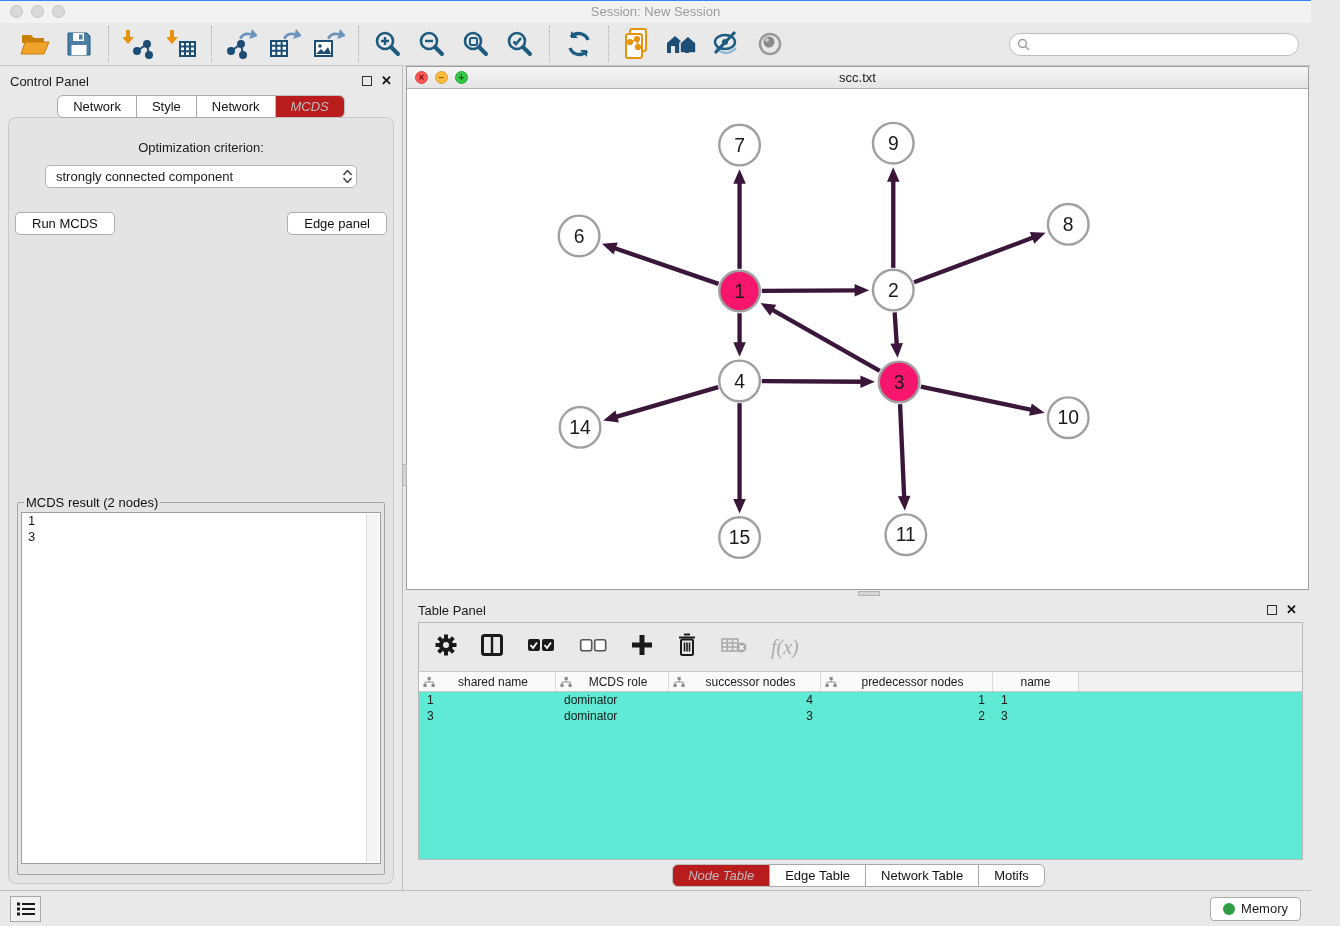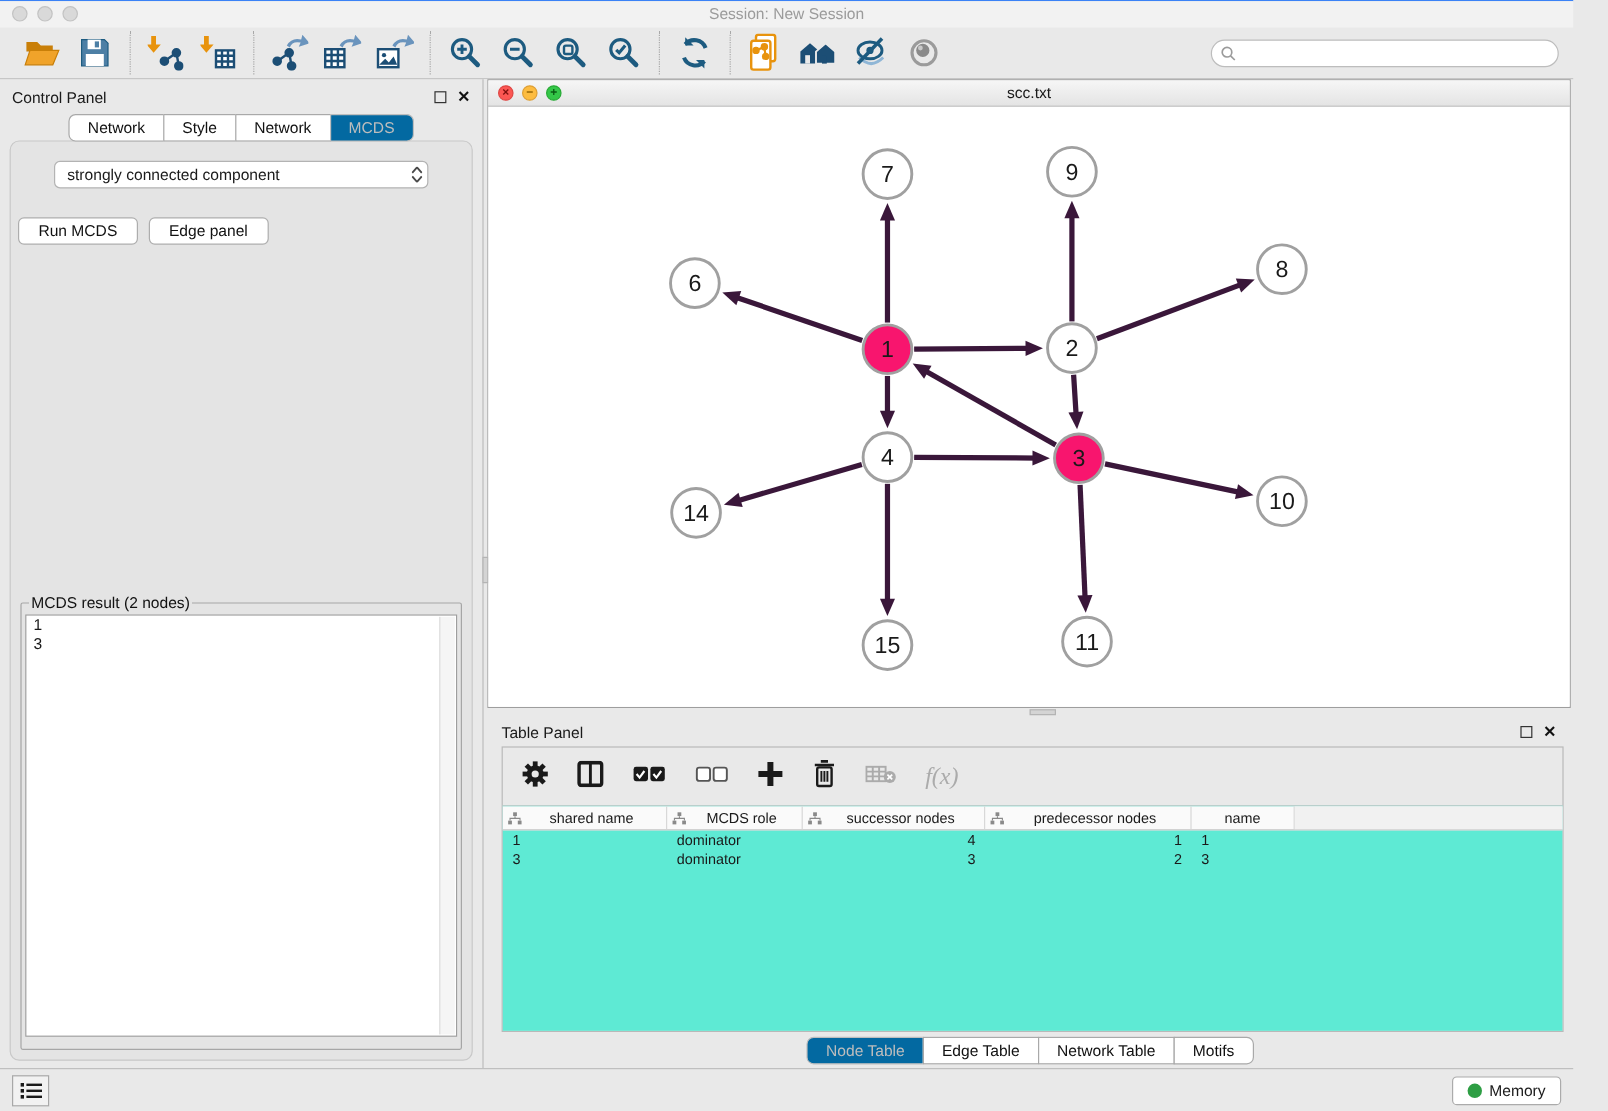--- a/index.html
+++ b/index.html
@@ -39,32 +39,32 @@
   .panel-hdr-icons { margin-left:auto; display:flex; gap:9px; align-items:center; }
   .float-box { width:10px; height:10px; border:1.5px solid #333; background:transparent; }
   .close-x { font-size:13px; font-weight:bold; color:#111; line-height:10px; }
   .cp-tabs { display:flex; justify-content:center; margin-top:3px; position:relative; z-index:2; }
   .seg-tab {
     font-size:13px; padding:3px 15px; background:#fff; border:1px solid #A9A9A9; margin-left:-1px;
     color:#111; cursor:default; white-space:nowrap;
   }
   .seg-tab:first-child { border-radius:6px 0 0 6px; margin-left:0; }
   .seg-tab:last-child { border-radius:0 6px 6px 0; }
-  .seg-tab.active { background:#0369a1; color:#BDBDBD; border-color:#BEBEBE; }
+  .seg-tab.active { background:#b91c1c; color:#BDBDBD; border-color:#BEBEBE;font-style:italic; }
   .cp-body {
     margin:-1px 8px 6px 8px; flex:1; background:#E4E4E4; border:1px solid #C8C8C8; border-radius:8px;
     display:flex; flex-direction:column; min-height:0; padding:6px;
   }
   .opt-label { text-align:center; font-size:13px; margin-top:16px; }
   .opt-select {
     margin:10px 30px 12px 30px; height:23px; background:#fff; border:1px solid #B3B3B3; border-radius:5px;
     display:flex; align-items:center; font-size:13px; padding:0 4px 0 10px; position:relative;
   }
   .opt-select .stepper { margin-left:auto; display:flex; flex-direction:column; align-items:center; gap:1px; }
-  .cp-buttons { display:flex; justify-content:flex-start; gap:9px; margin-top:12px; }
+  .cp-buttons { display:flex; justify-content:space-between; gap:9px; margin-top:12px; }
   .mac-btn {
     background:#fff; border:1px solid #ADADAD; border-radius:5px; font-size:13px; padding:3px 16px;
     font-family:"Liberation Sans",sans-serif; color:#111; cursor:default;
   }
   .cp-spacer { flex:1; }
   fieldset.result-box {
     margin:0 2px 2px 2px; border:1px solid #A6A6A6; border-radius:2px; padding:2px 3px 3px 3px; height:380px;
   }
   fieldset.result-box legend { font-size:13px; padding:0 2px; margin-left:3px; color:#111; }
   .result-list { background:#fff; border:1px solid #9E9E9E; height:352px; position:relative; overflow:hidden; }
@@ -302,20 +302,21 @@
           <span class="close-x">✕</span>
         </span>
       </div>
       <div class="cp-tabs" id="cp-tabs">
           <span class="seg-tab">Network</span>
           <span class="seg-tab">Style</span>
           <span class="seg-tab">Network</span>
           <span class="seg-tab active">MCDS</span>
         </div>
       <div class="cp-body">
+        <div class="opt-label">Optimization criterion:</div>
         <div class="opt-select">
           <span>strongly connected component</span>
           <span class="stepper">
             <svg width="9" height="6" viewBox="0 0 9 6">
                 <path d="M0.5 5 L4.5 0.5 L8.5 5" stroke="#4a4a4a" stroke-width="1.6" fill="none"></path>
               </svg>
             <svg width="9" height="6" viewBox="0 0 9 6">
                 <path d="M0.5 1 L4.5 5.5 L8.5 1" stroke="#4a4a4a" stroke-width="1.6" fill="none"></path>
               </svg>
           </span>

